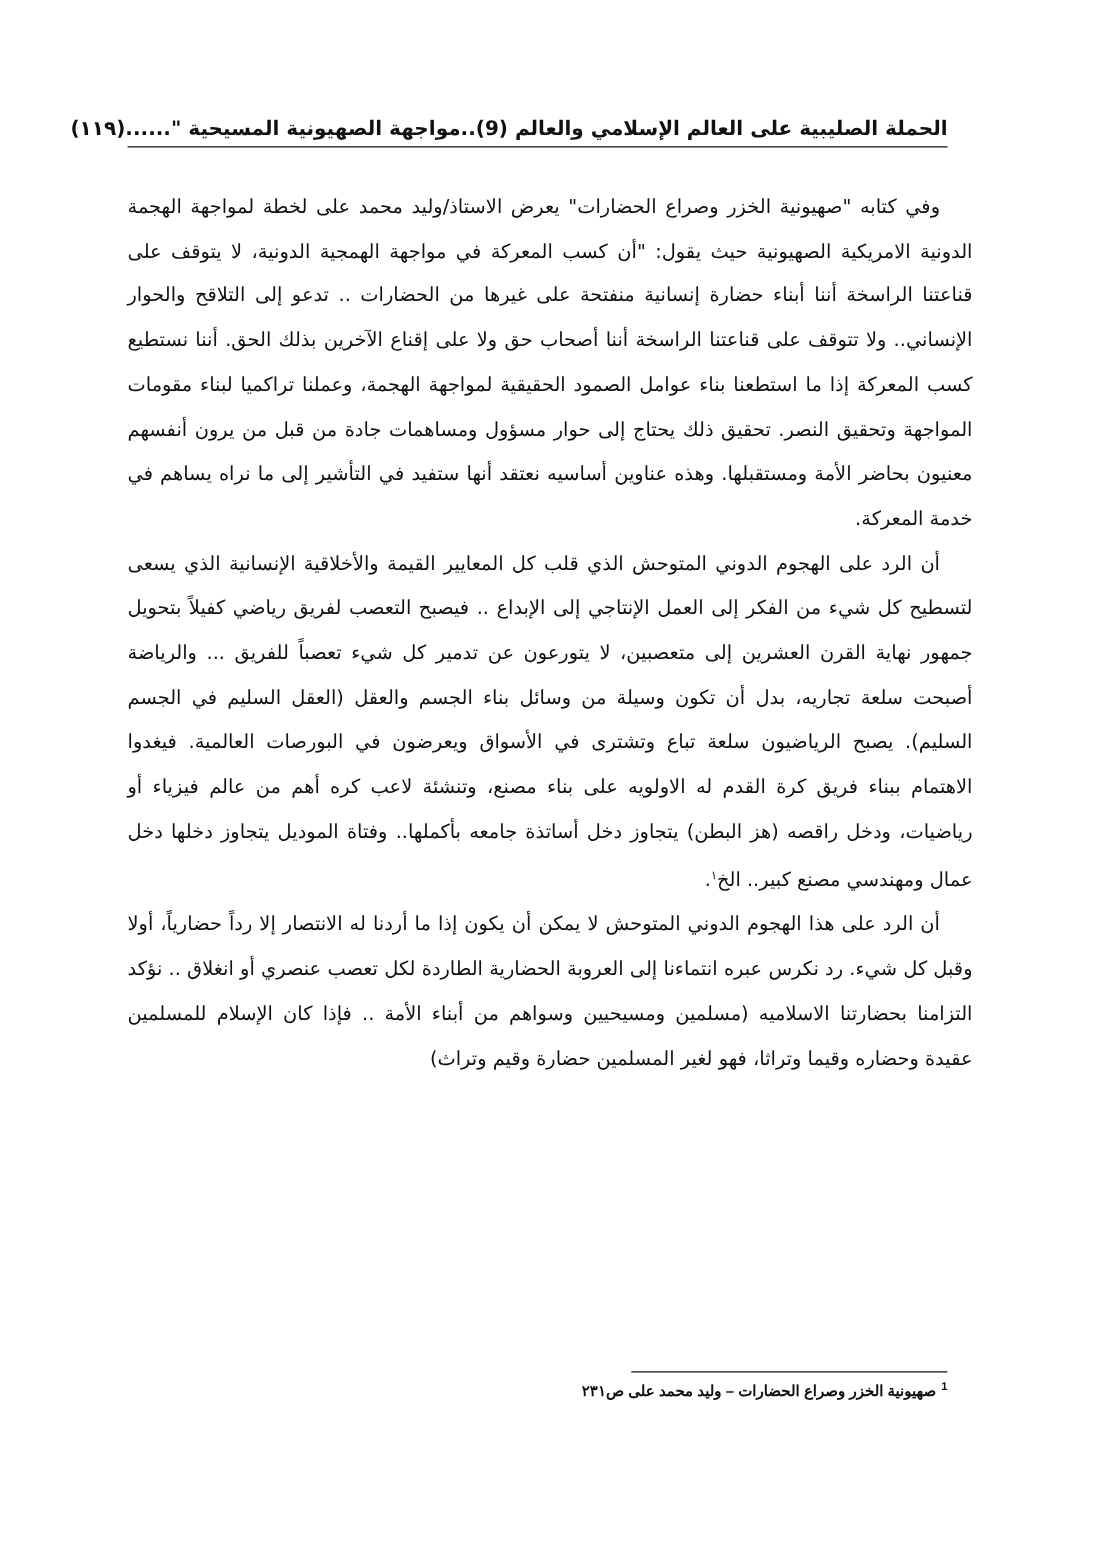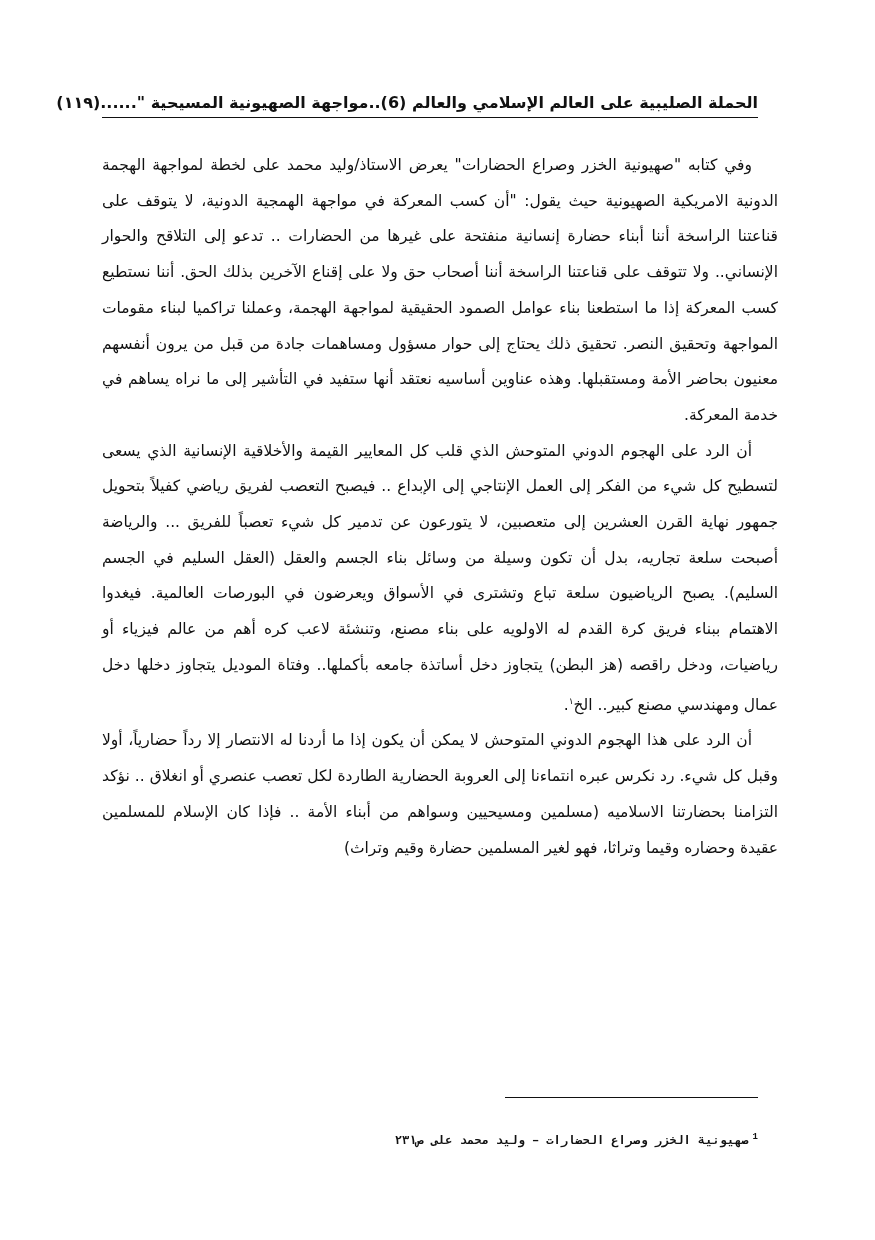--- a/index.html
+++ b/index.html
@@ -69,43 +69,43 @@
     .footnote-rule {
       position: absolute;
       left: 505px;
       width: 253px;
       top: 1097px;
       border-top: 1px solid #111;
     }
     .footnote {
       position: absolute;
       right: 117px;
-      top: 1132px;
+      top: 1104px;
       direction: rtl;
-      font-family: Liberation Mono, monospace;
+      font-family: Liberation Sans, sans-serif;
       font-size: 12px;
       font-weight: bold;
       white-space: nowrap;
     }
     .footnote sup {
       font-size: 9px;
       margin-left: 4px;
     }
     .fn-ref {
       font-size: 9px;
       vertical-align: super;
     }
   </style>
 </head>
 <body>
 
 <div class="page">
 
   <div class="running-header">
-    <span>الحملة الصليبية على العالم الإسلامي والعالم (6)..مواجهة الصهيونية المسيحية "......</span>
+    <span>الحملة الصليبية على العالم الإسلامي والعالم (9)..مواجهة الصهيونية المسيحية "......</span>
     <span class="page-number">(١١٩)</span>
   </div>
   <div class="header-rule"></div>
 
   <div class="body-text">
     <p>وفي كتابه "صهيونية الخزر وصراع الحضارات" يعرض الاستاذ/وليد محمد على لخطة لمواجهة الهجمة الدونية الامريكية الصهيونية حيث يقول: "أن كسب المعركة في مواجهة الهمجية الدونية، لا يتوقف على قناعتنا الراسخة أننا أبناء حضارة إنسانية منفتحة على غيرها من الحضارات .. تدعو إلى التلاقح والحوار الإنساني.. ولا تتوقف على قناعتنا الراسخة أننا أصحاب حق ولا على إقناع الآخرين بذلك الحق. أننا نستطيع كسب المعركة إذا ما استطعنا بناء عوامل الصمود الحقيقية لمواجهة الهجمة، وعملنا تراكميا لبناء مقومات المواجهة وتحقيق النصر. تحقيق ذلك يحتاج إلى حوار مسؤول ومساهمات جادة من قبل من يرون أنفسهم معنيون بحاضر الأمة ومستقبلها. وهذه عناوين أساسيه نعتقد أنها ستفيد في التأشير إلى ما نراه يساهم في خدمة المعركة.</p>
     <p><span>أن الرد على الهجوم الدوني المتوحش الذي قلب كل المعايير القيمة والأخلاقية الإنسانية الذي يسعى لتسطيح كل شيء من الفكر إلى العمل الإنتاجي إلى الإبداع .. فيصبح التعصب لفريق رياضي كفيلاً بتحويل جمهور نهاية القرن العشرين إلى متعصبين، لا يتورعون عن تدمير كل شيء تعصباً للفريق ... والرياضة أصبحت سلعة تجاريه، بدل أن تكون وسيلة من وسائل بناء الجسم والعقل (العقل السليم في الجسم السليم). يصبح الرياضيون سلعة تباع وتشترى في الأسواق ويعرضون في البورصات العالمية.  فيغدوا الاهتمام ببناء فريق كرة القدم له الاولويه على بناء مصنع، وتنشئة لاعب كره أهم من عالم فيزياء أو رياضيات، ودخل راقصه (هز البطن) يتجاوز دخل أساتذة جامعه بأكملها.. وفتاة الموديل يتجاوز دخلها دخل عمال ومهندسي مصنع كبير.. الخ</span><span class="fn-ref">١</span><span>.</span></p>
     <p>أن الرد على هذا الهجوم الدوني المتوحش لا يمكن أن يكون إذا ما أردنا له الانتصار إلا رداً حضارياً، أولا وقبل كل شيء. رد نكرس عبره انتماءنا إلى العروبة الحضارية الطاردة لكل تعصب عنصري أو انغلاق .. نؤكد التزامنا بحضارتنا الاسلاميه (مسلمين ومسيحيين وسواهم من أبناء الأمة .. فإذا كان الإسلام للمسلمين عقيدة وحضاره وقيما وتراثا، فهو لغير المسلمين حضارة وقيم وتراث)</p>
   </div>
 

